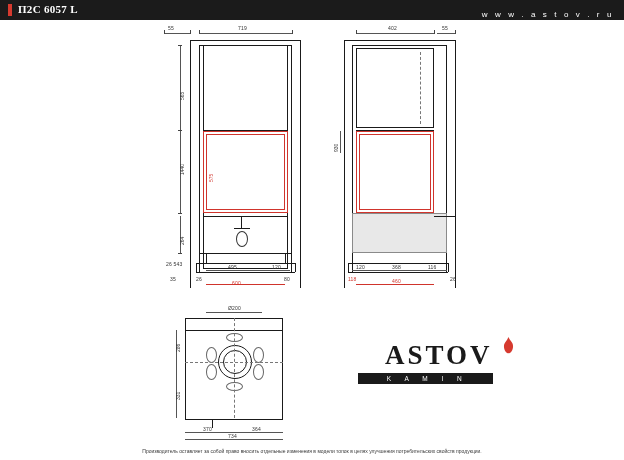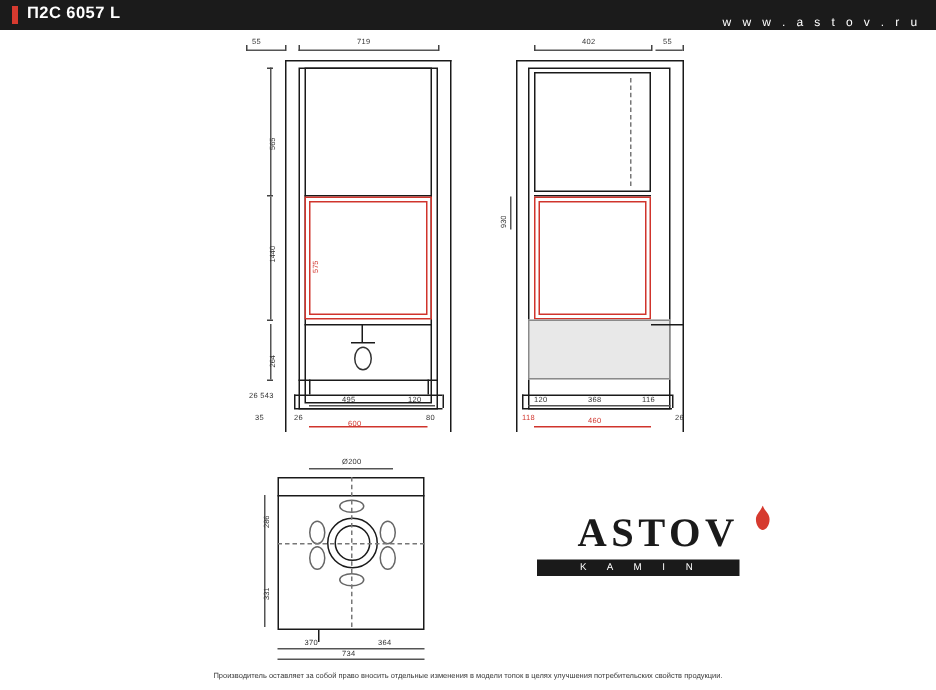--- a/index.html
+++ b/index.html
@@ -2,21 +2,21 @@
 <html><head>
 <meta charset="utf-8">
 <style>
   html,body{margin:0;padding:0;background:#ffffff;}
   body{width:624px;height:460px;position:relative;overflow:hidden;
        font-family:"Liberation Sans",sans-serif;color:#000;}
 
   
   .header{position:absolute;left:0;top:0;width:624px;height:20px;background:#1b1b1b;}
   .header .bar{position:absolute;left:8px;top:4px;width:4px;height:12px;background:#d63a2f;}
-  .header .title{position:absolute;left:18px;top:3px;font-size:11px;font-weight:bold;color:#ffffff;letter-spacing:.3px;}
+  .header .title{position:absolute;left:18px;top:3px;font-size:11px;font-weight:bold;color:#ffffff;letter-spacing:.3px;font-family:Liberation Serif, serif;}
   .header .site{position:absolute;right:10px;top:10px;font-size:8px;color:#ffffff;letter-spacing:2.6px;}
 
   
   .ln{position:absolute;background:#1a1a1a;}
   .h{height:1px;}
   .v{width:1px;}
   .thin{background:#555;}
   .red{background:#d0342c;}
   .dash-h{position:absolute;height:0;border-top:1px dashed #777;}
   .dash-v{position:absolute;width:0;border-left:1px dashed #777;}

